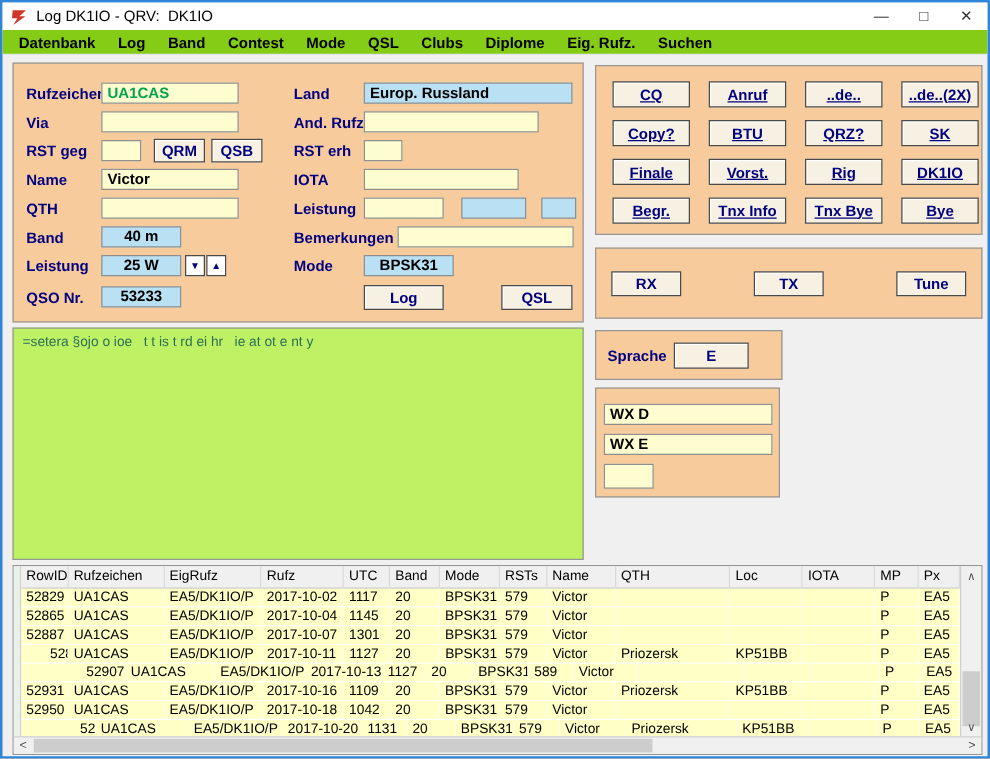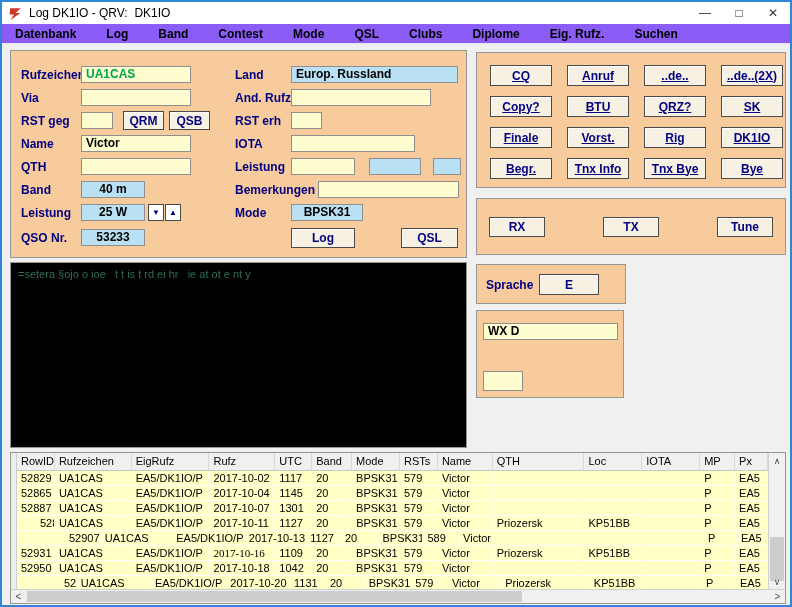--- a/index.html
+++ b/index.html
@@ -9,32 +9,32 @@
     border: 2px solid #2f86d7; background: #f0f0f0;
     font-family: "Liberation Sans", sans-serif; overflow: hidden;
   }
   
   .titlebar { position:absolute; left:0; top:0; right:0; height:22px; background:#fff; display:flex; align-items:center; }
   .app-icon { width:15px; height:15px; margin:0 6px 0 6px; flex:0 0 auto; }
   .title-text { font-size:12px; color:#000; white-space:pre; }
   .win-controls { margin-left:auto; display:flex; height:100%; }
   .win-btn { width:34px; height:100%; display:flex; align-items:center; justify-content:center; font-size:12px; color:#333; }
   
-  .menubar { position:absolute; left:0; top:22px; right:0; height:20px; background:#8b5cf6; border-bottom:1px solid #e2e6ea; display:flex; align-items:center; padding-left:4px;gap:12px; }
+  .menubar { position:absolute; left:0; top:22px; right:0; height:20px; background:#84cc16; border-bottom:1px solid #e2e6ea; display:flex; align-items:center; padding-left:4px; }
   .menu-item { font-size:12px; color:#000; padding:2px 9px; font-weight:bold; }
   
   .panel { position:absolute; background:#f8cb9d; border:1px solid #969696; }
   .lbl { position:absolute; font-size:12px; font-weight:bold; color:#000080; white-space:nowrap; }
   .inp { position:absolute; height:17px; background:#fdfdd0; border:1px solid #8f8f8f; font-size:12px; font-weight:bold; color:#000; padding:0 4px; line-height:15px; }
   .inp.blue { background:#b9e1f3; text-align:center; }
   .inp.green-text { color:#00a550; }
   .btn { position:absolute; background:#f6f1e3; border:1px solid #4a4a4a; box-shadow: inset 1px 1px 0 #ffffff; color:#000080; font-size:12px; font-weight:bold; display:flex; align-items:center; justify-content:center; }
   .spin-btn { position:absolute; width:16px; height:17px; background:#fff; border:1px solid #4a4a4a; color:#000080; font-size:8px; display:flex; align-items:center; justify-content:center; }
   
-  .rx-area { position:absolute; left:8px; top:260px; width:457px; height:186px; background:#000000; border:1px solid #969696; padding:5px 7px; font-size:11px; color:#2e6e58; white-space:pre; overflow:hidden; }
+  .rx-area { position:absolute; left:8px; top:260px; width:457px; height:186px; background:#bef264; border:1px solid #969696; padding:5px 7px; font-size:11px; color:#2e6e58; white-space:pre; overflow:hidden; }
   
   .macro-grid { position:absolute; left:474px; top:50px; width:310px; height:136px; background:#f8cb9d; border:1px solid #969696; display:grid; grid-template-columns:repeat(4,62px); grid-auto-rows:21px; column-gap:15px; row-gap:10px; padding:12px 13px; }
   .macro-btn { position:static;text-decoration:underline; }
   .tx-panel { left:474px; top:196px; width:310px; height:57px; display:flex; align-items:center; justify-content:space-between; padding:0 12px; }
   .tx-btn { position:static; width:56px; height:20px; }
   
   .grid-wrap { position:absolute; left:8px; top:450px; width:776px; height:152px; background:#fff; border:1px solid #969696; display:flex; flex-direction:column; }
   .grid-main { display:flex; flex:1 1 auto; min-height:0; }
   .row-indicator { width:6px; background:#e9efe9; border-right:1px solid #cfcfcf; flex:0 0 auto; }
   .grid-cols { flex:1 1 auto; overflow:hidden; }
@@ -163,20 +163,21 @@
       <div class="btn tx-btn">Tune</div>
     </div>
 
   <div class="panel" style="left:474px; top:262px; width:150px; height:40px;">
     <div class="lbl" style="left:9px; top:13px;">Sprache</div>
     <div class="btn" style="left:62px; top:9px; width:60px; height:21px;">E</div>
   </div>
 
   <div class="panel" style="left:474px; top:308px; width:148px; height:88px;">
     <div class="inp" style="left:6px; top:12px; width:135px;">WX D</div>
+    <div class="inp" style="left:6px; top:36px; width:135px;">WX E</div>
     <div class="inp" style="left:6px; top:60px; width:40px; height:20px;"></div>
   </div>
 
   <div class="grid-wrap">
     <div class="grid-main">
       <div class="row-indicator"></div>
       <div class="grid-cols" id="gridcols">
           <div class="g-header">
             <div class="cell" style="width: 38px;">RowID</div>
             <div class="cell" style="width: 77px;">Rufzeichen</div>
@@ -270,21 +271,21 @@
             <div class="cell" style="width: 92px;"></div>
             <div class="cell" style="width: 58px;"></div>
             <div class="cell" style="width: 58px;"></div>
             <div class="cell" style="width: 35px;">P</div>
             <div class="cell" style="width: 33px;">EA5</div>
           </div>
           <div class="g-row">
             <div class="cell" style="width: 38px;">52931</div>
             <div class="cell" style="width: 77px;">UA1CAS</div>
             <div class="cell" style="width: 78px;">EA5/DK1IO/P</div>
-            <div class="cell" style="width: 66px; font-family: Liberation Serif, serif;">2017-10-16</div>
+            <div class="cell" style="width: 66px;">2017-10-16</div>
             <div class="cell" style="width: 37px;">1109</div>
             <div class="cell" style="width: 40px;">20</div>
             <div class="cell" style="width: 48px;">BPSK31</div>
             <div class="cell" style="width: 38px;">579</div>
             <div class="cell" style="width: 55px;">Victor</div>
             <div class="cell" style="width: 92px;">Priozersk</div>
             <div class="cell" style="width: 58px;">KP51BB</div>
             <div class="cell" style="width: 58px;"></div>
             <div class="cell" style="width: 35px;">P</div>
             <div class="cell" style="width: 33px;">EA5</div>

